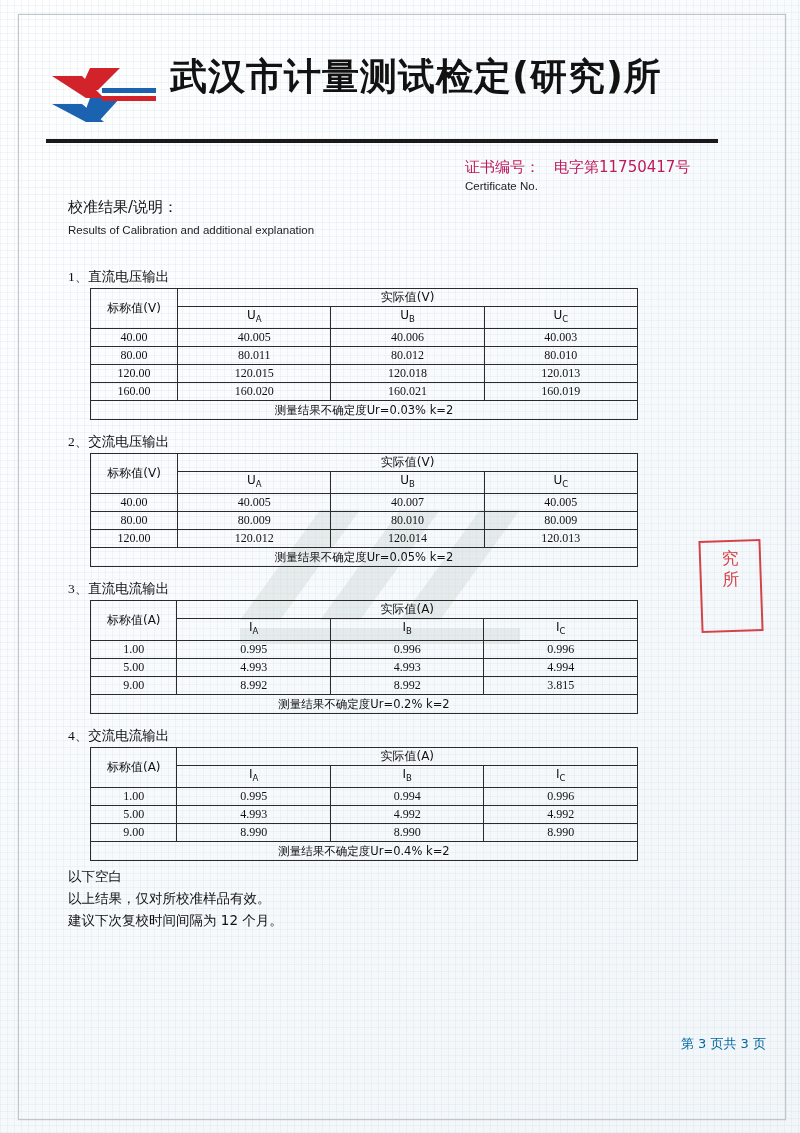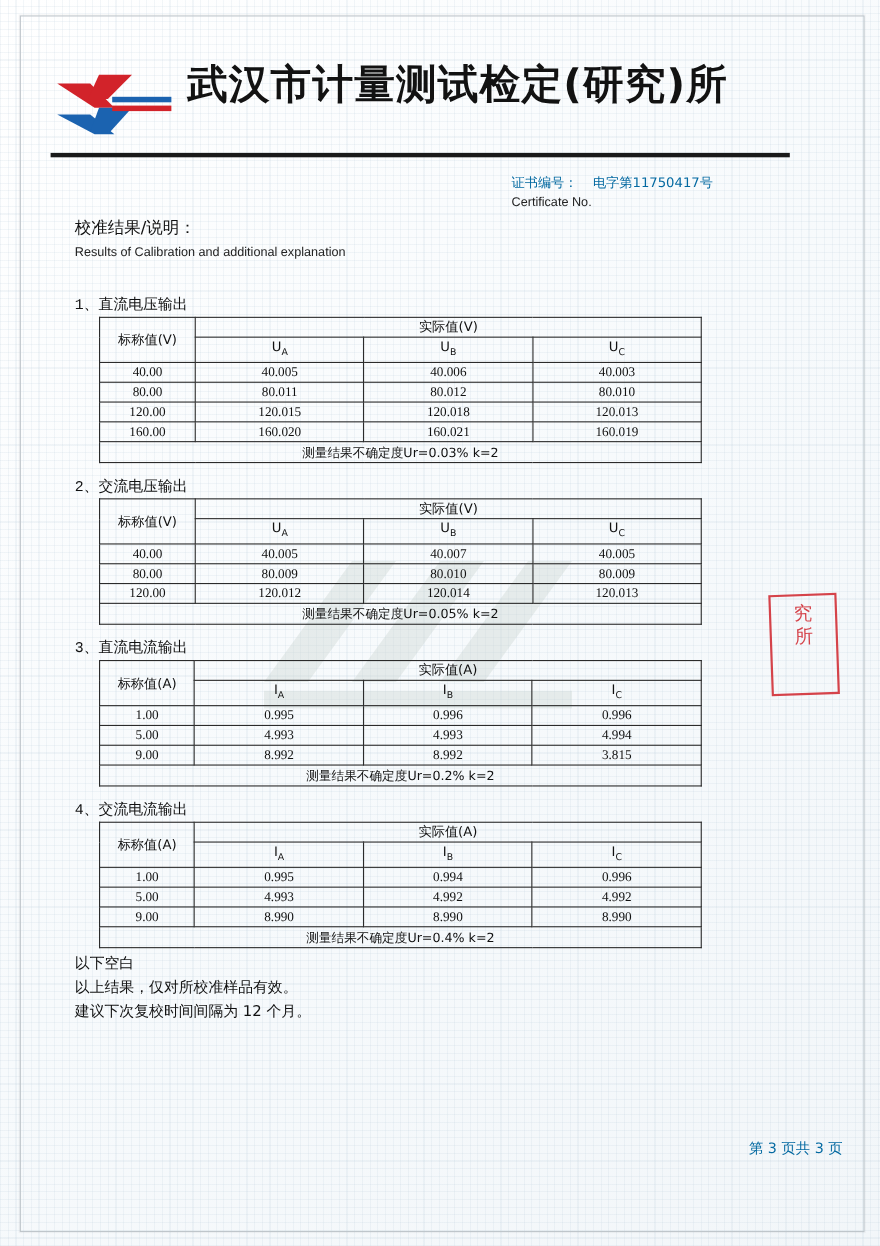--- a/index.html
+++ b/index.html
@@ -94,22 +94,22 @@
   }
 
   
   .cert-block {
     position: absolute;
     left: 465px;
     top: 158px;
     font-family: "DejaVu Sans", sans-serif;
   }
   .cert-cn {
-    font-size: 12px;
-    color: #0369a1;
+    font-size: 15px;
+    color: #be185d;
     white-space: nowrap;
   }
   .cert-cn .val { margin-left: 14px; }
   .cert-en {
     margin-top: 3px;
     font-family: "Liberation Sans", sans-serif;
     font-size: 11.5px;
     color: #222;
   }
 
@@ -130,21 +130,21 @@
     font-size: 11.5px;
     color: #222;
   }
 
   
   .section { position: absolute; left: 0; width: 766px; }
   .sec-label {
     position: absolute;
     left: 68px;
     top: 0;
-    font-family: Liberation Mono, monospace;
+    font-family: Liberation Serif, serif;
     font-size: 13.5px;
     color: #111;
   }
   table.meas {
     position: absolute;
     left: 90px;
     top: 20px;
     width: 548px;
     border-collapse: collapse;
     font-family: "DejaVu Sans", sans-serif;

